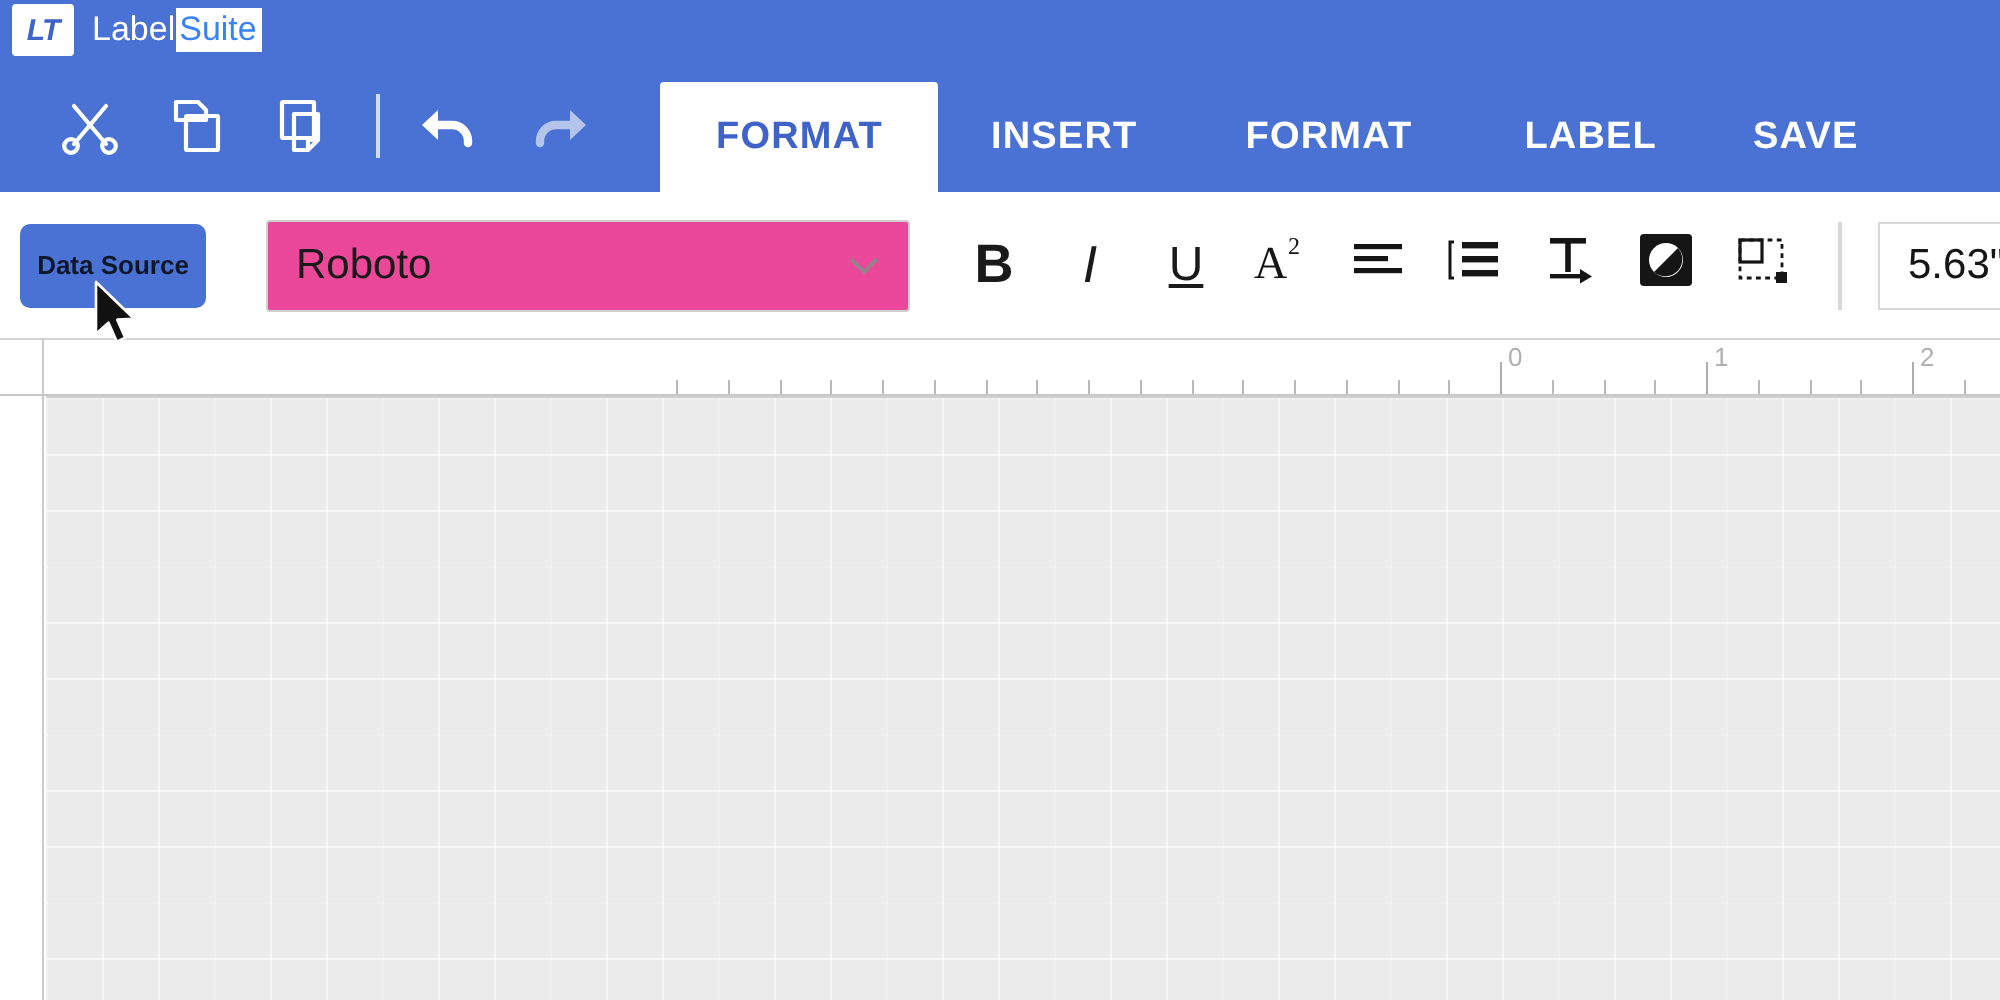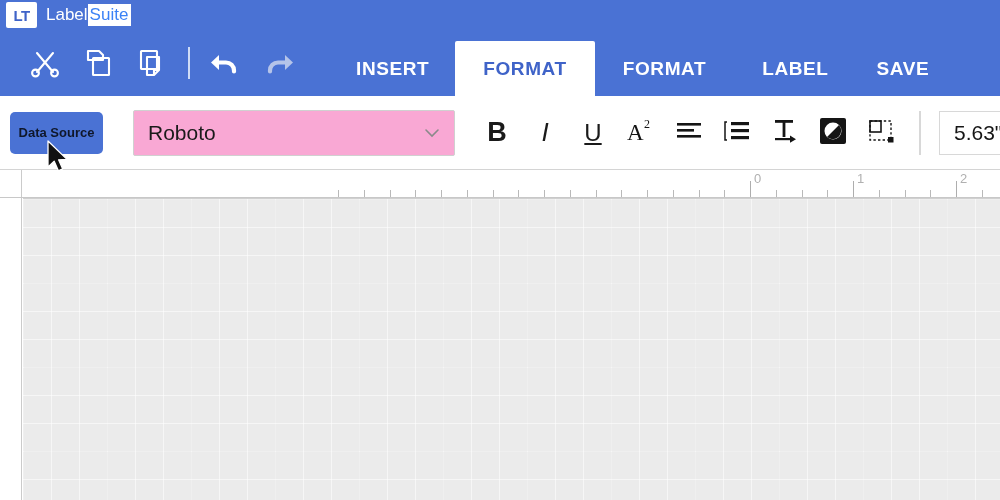--- a/index.html
+++ b/index.html
@@ -40,20 +40,21 @@
     align-items: center;
     justify-content: center;
     flex: 0 0 auto;
   }
   .logo-badge span {
     color: #3f63c8;
     font-weight: bold;
     font-size: 15px;
     letter-spacing: -0.5px;
     font-family: "Liberation Sans", sans-serif;
+    font-style: italic;
   }
   .brand {
     margin-left: 9px;
     font-size: 17px;
     color: #ffffff;
     display: flex;
     align-items: center;
     line-height: 1;
   }
   .brand .b1 { color:#ffffff; padding: 2px 0 3px 0; }
@@ -155,21 +156,21 @@
     cursor: pointer;
     flex: 0 0 auto;
     padding: 0;
   }
 
   .font-select {
     margin-left: 30px;
     width: 322px;
     height: 46px;
     border: 1px solid #d0d0d0;
-    background: #f9a8d4;
+    background: #ec4899;
     border-radius: 2px;
     display: flex;
     align-items: center;
     justify-content: space-between;
     box-sizing: border-box;
     flex: 0 0 auto;
   }
   .font-select .fname {
     font-size: 21px;
     color: #1a1a1a;
@@ -383,22 +384,22 @@
           <svg width="36" height="30" viewBox="0 0 36 30">
             <path d="M24 7 L32 14.5 L24 22 Z" fill="#b5c4e9"></path>
             <path d="M26 14.5 H17 a8 8 0 0 0 -8 8 v1" fill="none" stroke="#b5c4e9" stroke-width="4.2" stroke-linecap="round"></path>
           </svg>
         </span>
       </div>
 
     </div>
 
     <div class="tabs">
+      <div class="tab tab-format active">FORMAT</div>
       <div class="tab tab-insert">INSERT</div>
-      <div class="tab tab-format active">FORMAT</div>
       <div class="tab tab-layout">FORMAT</div>
       <div class="tab tab-label">LABEL</div>
       <div class="tab tab-save">SAVE</div>
     </div>
 
   </div>
 
   <div class="toolbar">
 
     <button class="ds-btn">Data Source</button>

